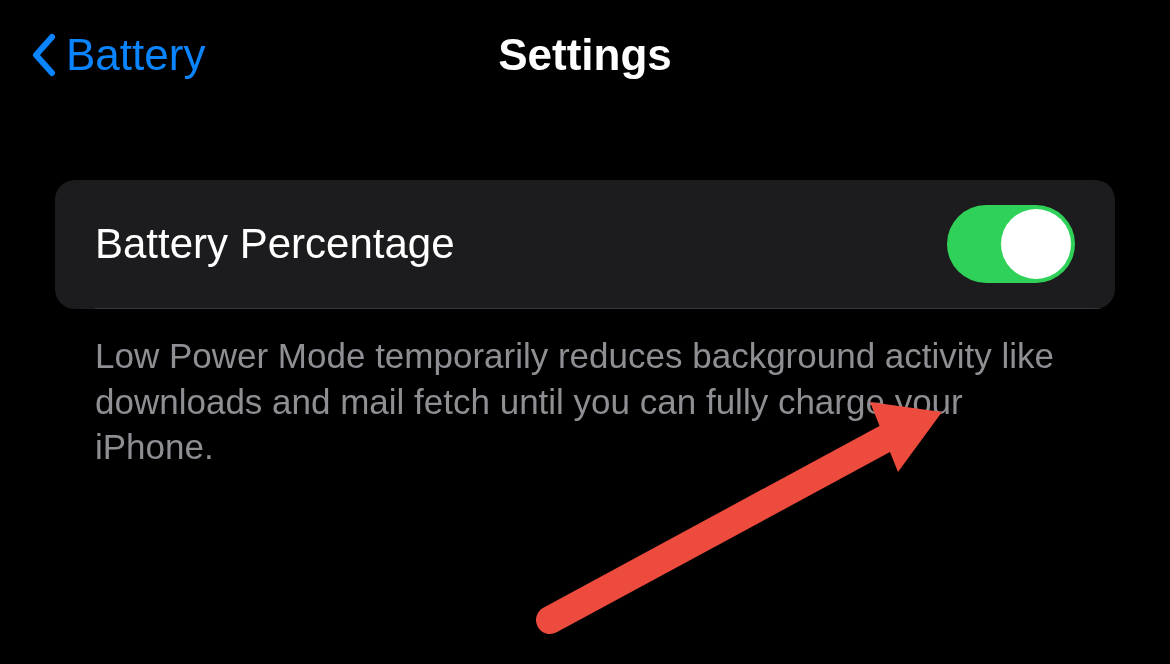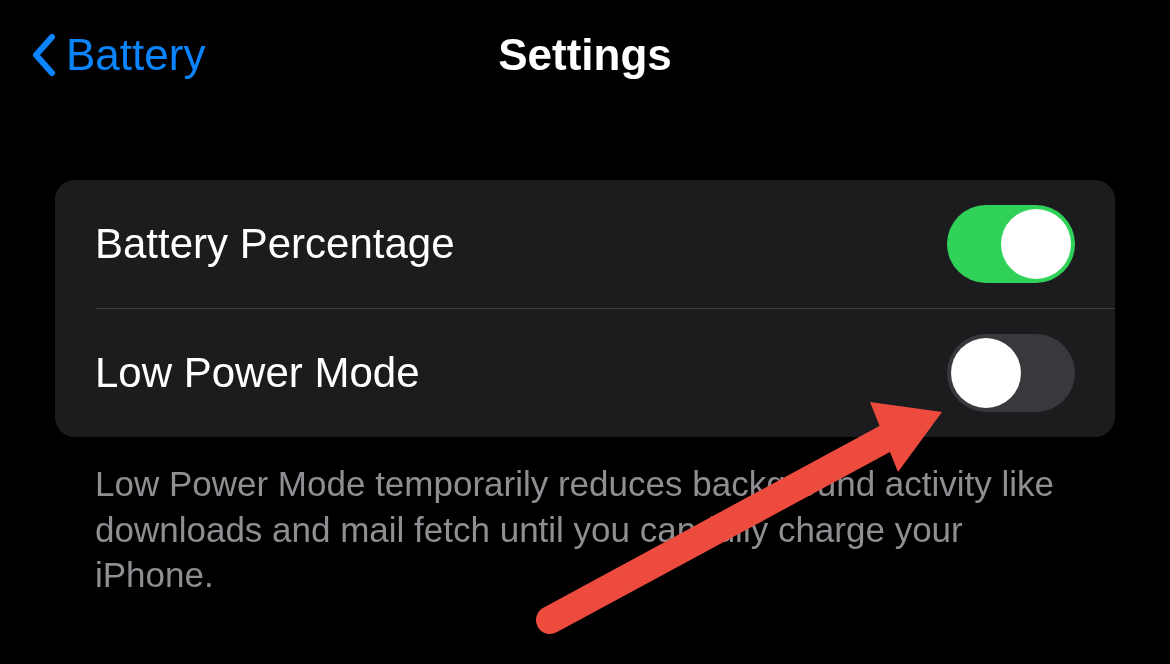--- a/index.html
+++ b/index.html
@@ -132,26 +132,20 @@
 
     <div class="row">
       <span class="row-label">Battery Percentage</span>
       <div class="toggle toggle-on">
         <div class="knob"></div>
       </div>
     </div>
 
     <div class="separator"></div>
 
-    <div class="row">
-      <span class="row-label">Low Power Mode</span>
-      <div class="toggle toggle-off">
-        <div class="knob"></div>
-      </div>
-    </div>
 
   </div>
 
   <div class="footer-text">Low Power Mode temporarily reduces background activity like downloads and mail fetch until you can fully charge your iPhone.</div>
 </div>
 
 <svg class="annotation-arrow" width="440" height="240" viewBox="0 0 440 240">
   <defs>
     <marker id="arrowhead" markerWidth="12" markerHeight="12" refX="9" refY="6" orient="auto">
       <polygon points="0 0, 12 6, 0 12" fill="#ec4b3e"></polygon>

